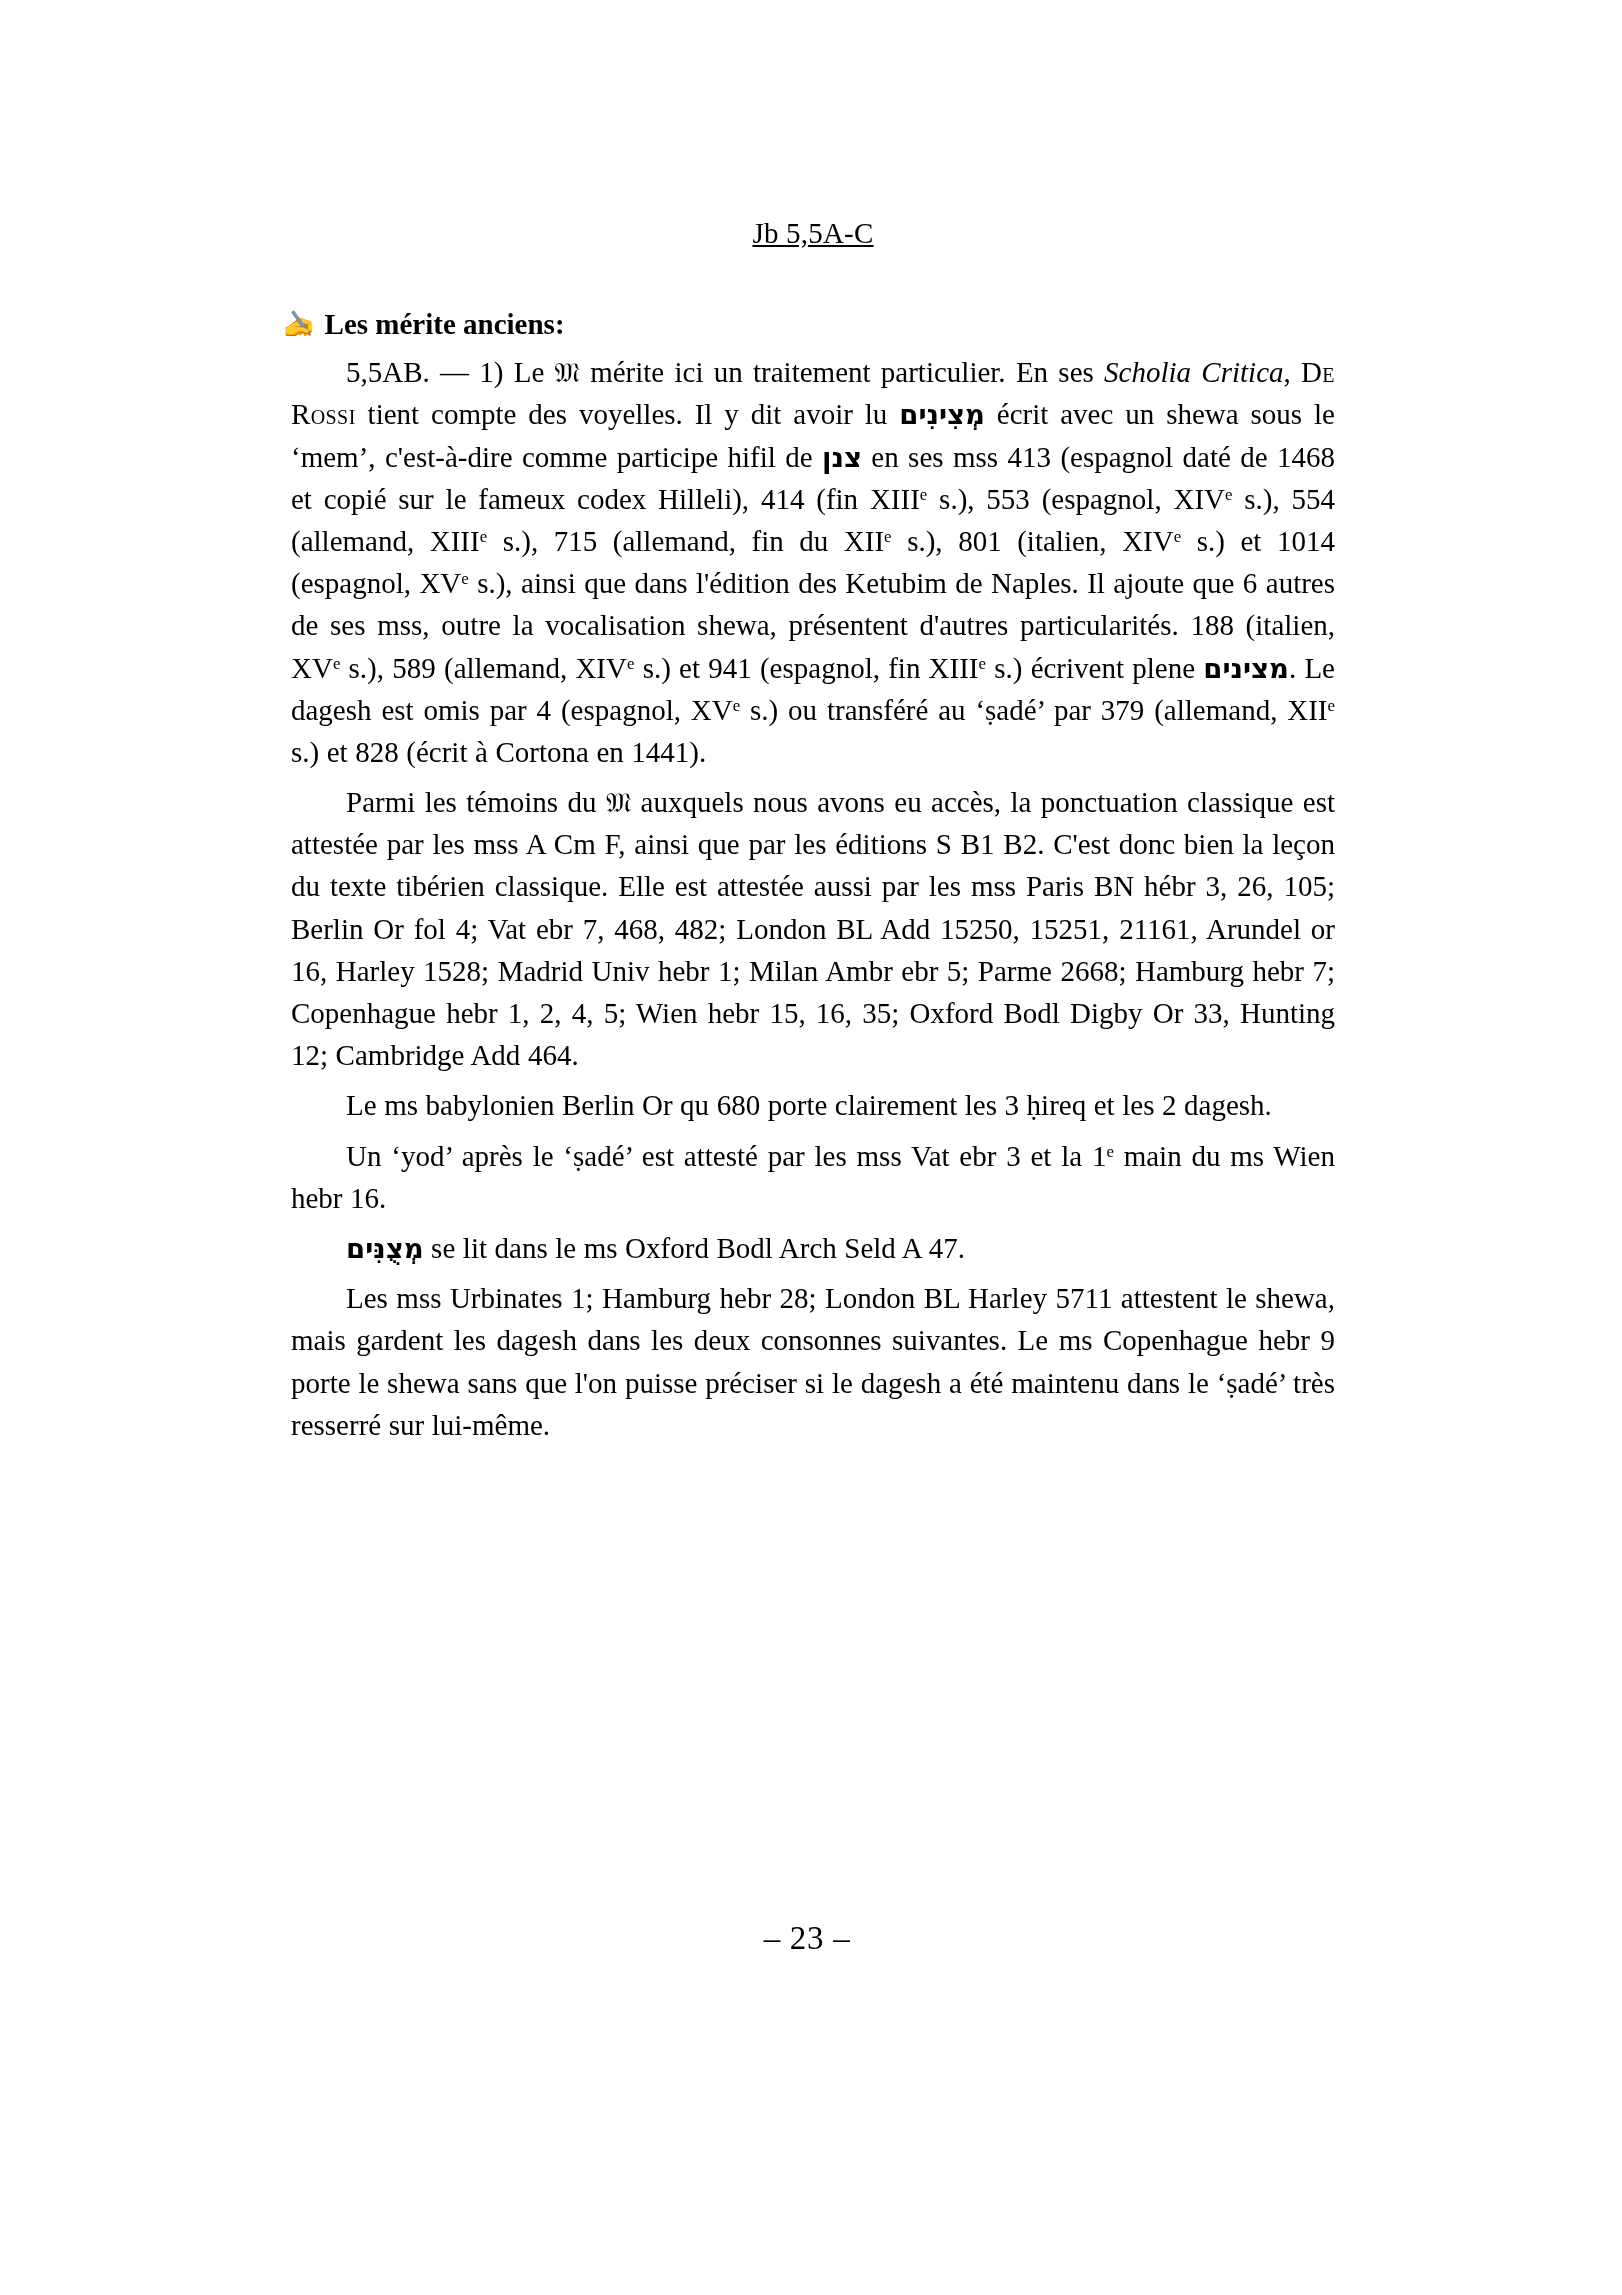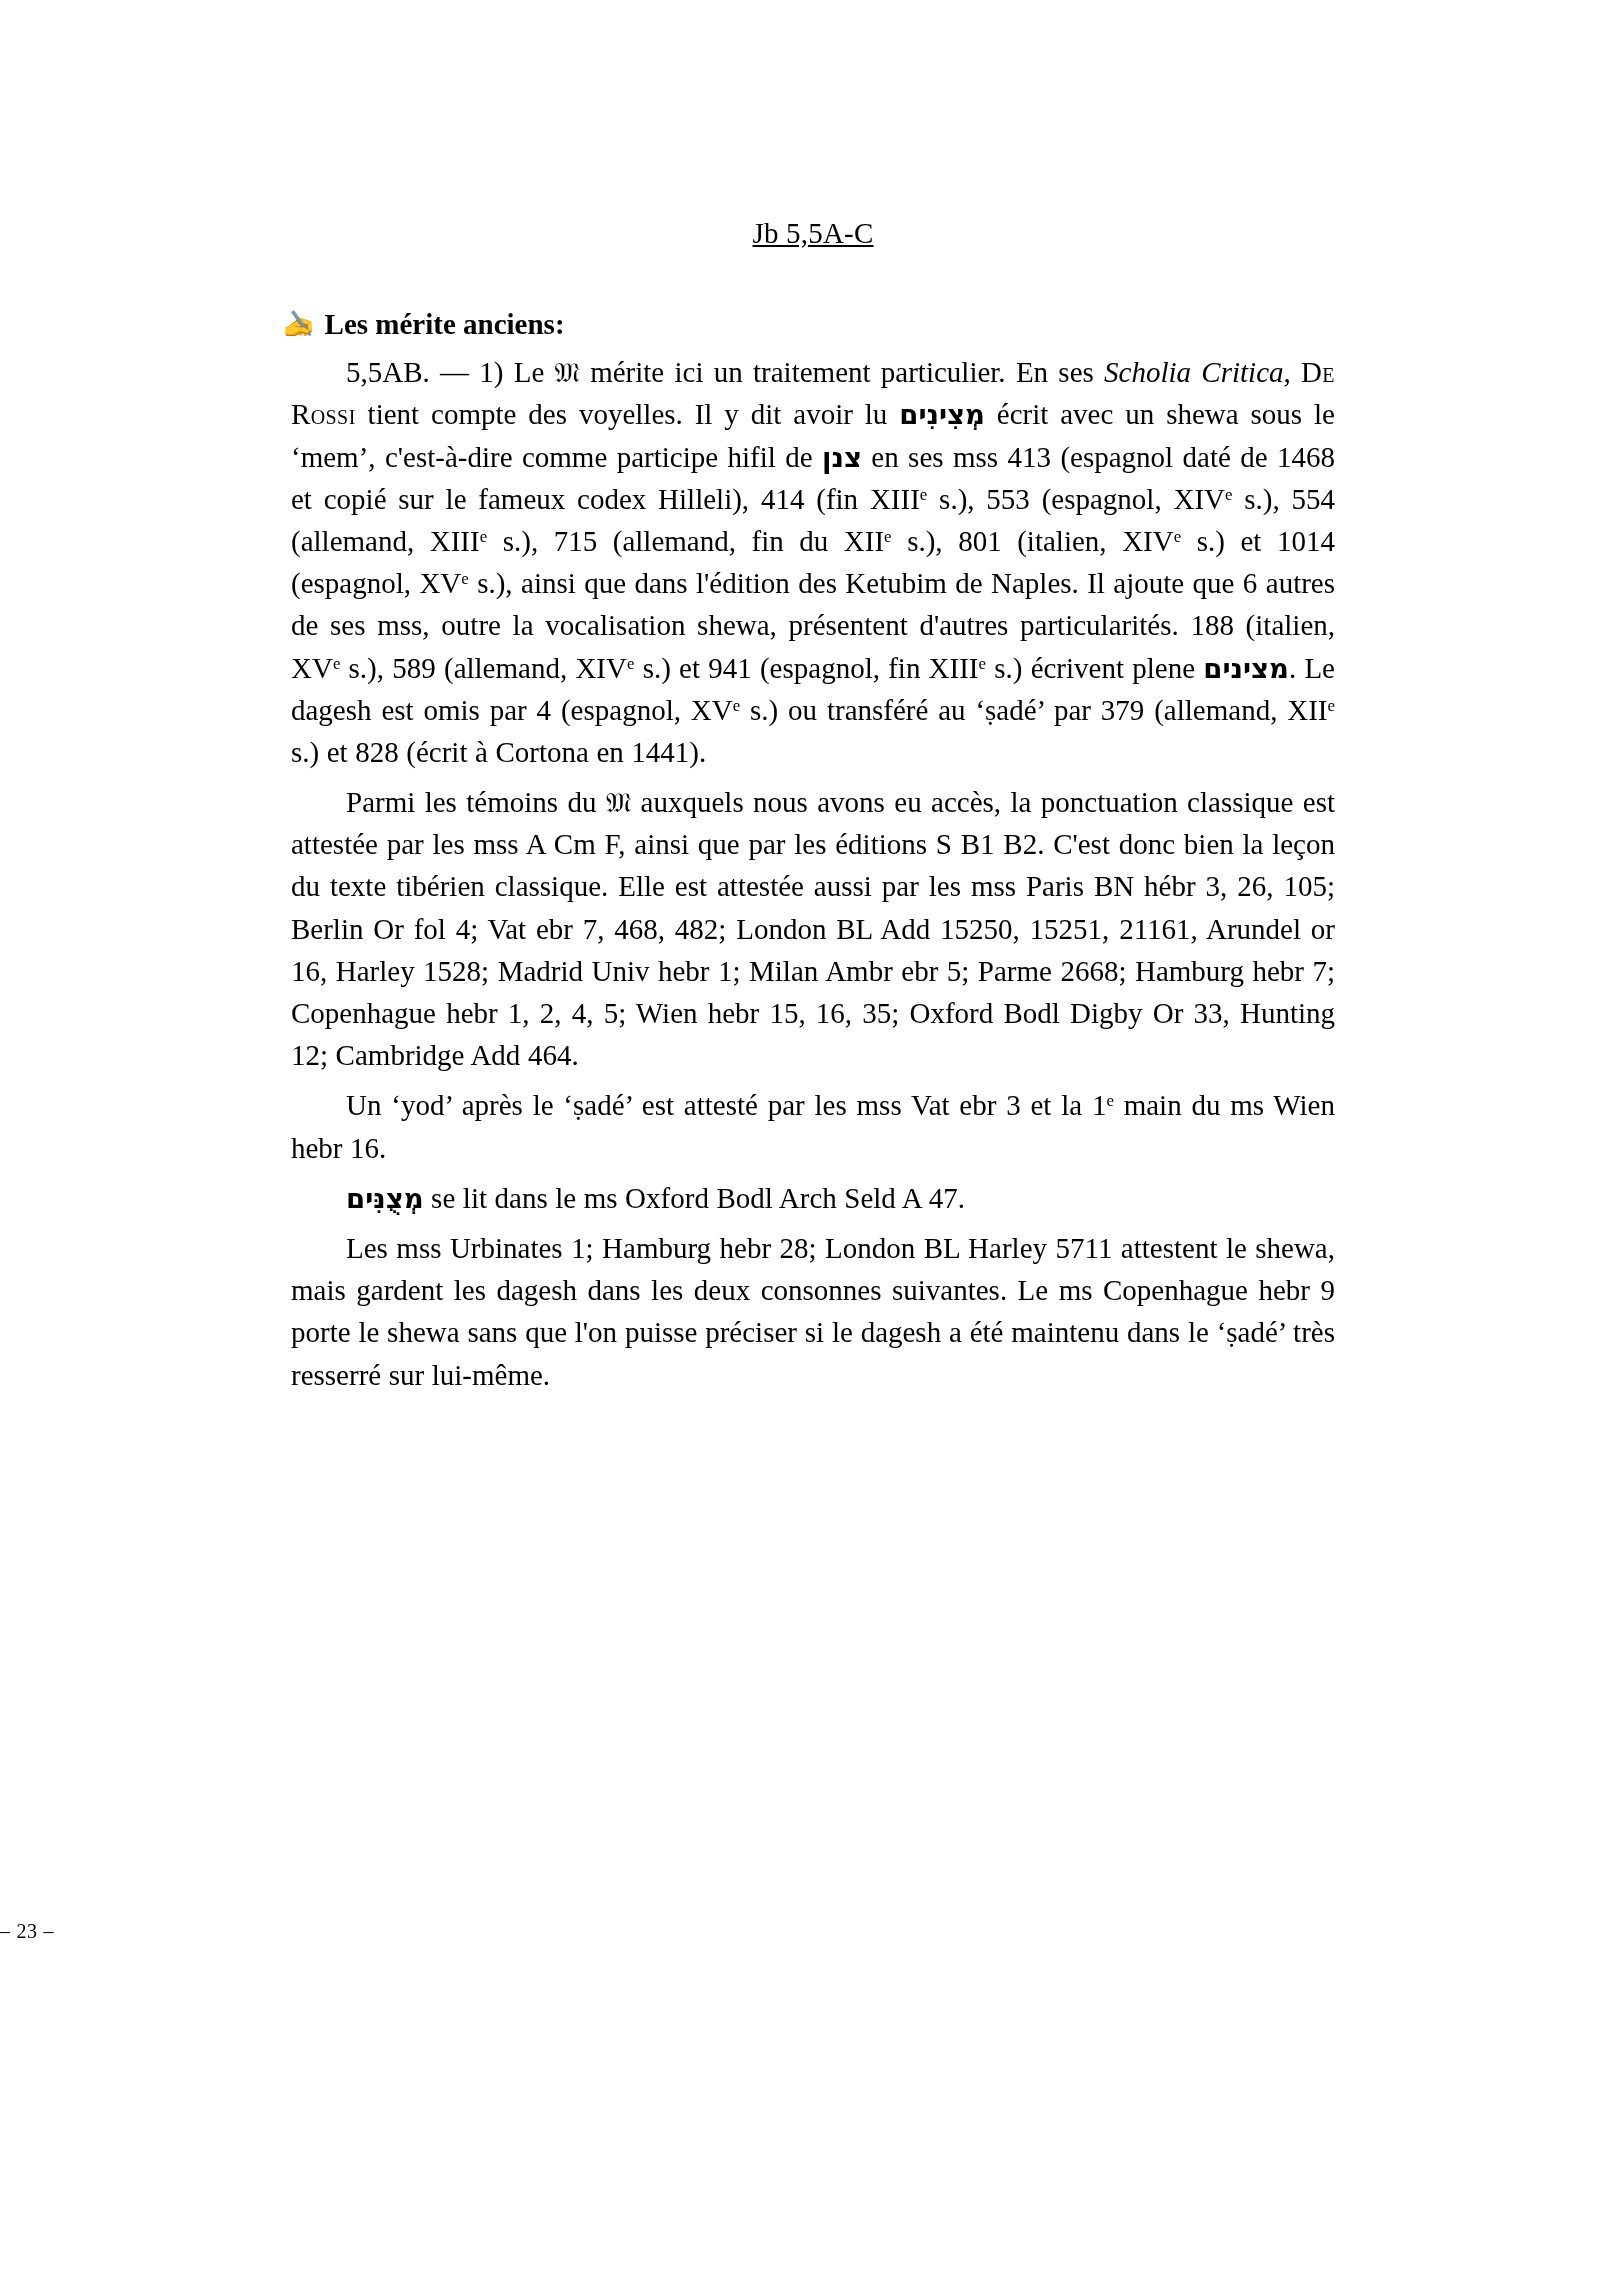--- a/index.html
+++ b/index.html
@@ -97,39 +97,41 @@
     vertical-align: 0.52em;
     line-height: 0;
   }
 
   
   .folio {
     position: absolute;
     left: 0;
     right: 8px;
     top: 1920px;
-    font-size: 20px;
+    text-align: center;
+    font-size: 33px;
     letter-spacing: 0.7px;
   }
 </style>
 </head>
 <body>
 
 <div class="page">
 
   <div class="content">
 
     <div class="running-head">Jb 5,5A-C</div>
 
     <div class="section-heading"><span class="hand-icon">✍</span><span>Les mérite anciens:</span></div>
 
     <p class="para"><span>5,5AB. — 1) Le </span><span class="siglum">𝔐</span><span> mérite ici un traitement particulier. En ses </span><span class="it">Scholia Critica</span><span>, </span><span class="sc">De Rossi</span><span> tient compte des voyelles. Il y dit avoir lu </span><span class="heb">מְצִינִים</span><span> écrit avec un shewa sous le ‘mem’, c'est-à-dire comme participe hifil de </span><span class="heb">צנן</span><span> en ses mss 413 (espagnol daté de 1468 et copié sur le fameux codex Hilleli), 414 (fin XIII</span><sup>e</sup><span> s.), 553 (espagnol, XIV</span><sup>e</sup><span> s.), 554 (allemand, XIII</span><sup>e</sup><span> s.), 715 (allemand, fin du XII</span><sup>e</sup><span> s.), 801 (italien, XIV</span><sup>e</sup><span> s.) et 1014 (espagnol, XV</span><sup>e</sup><span> s.), ainsi que dans l'édition des Ketubim de Naples. Il ajoute que 6 autres de ses mss, outre la vocalisation shewa, présentent d'autres particularités. 188 (italien, XV</span><sup>e</sup><span> s.), 589 (allemand, XIV</span><sup>e</sup><span> s.) et 941 (espagnol, fin XIII</span><sup>e</sup><span> s.) écrivent plene </span><span class="heb">מצינים</span><span>. Le dagesh est omis par 4 (espagnol, XV</span><sup>e</sup><span> s.) ou transféré au ‘ṣadé’ par 379 (allemand, XII</span><sup>e</sup><span> s.) et 828 (écrit à Cortona en 1441).</span></p>
 
     <p class="para"><span>Parmi les témoins du </span><span class="siglum">𝔐</span><span> auxquels nous avons eu accès, la ponctuation classique est attestée par les mss A Cm F, ainsi que par les éditions S B1 B2. C'est donc bien la leçon du texte tibérien classique. Elle est attestée aussi par les mss Paris BN hébr 3, 26, 105; Berlin Or fol 4; Vat ebr 7, 468, 482; London BL Add 15250, 15251, 21161, Arundel or 16, Harley 1528; Madrid Univ hebr 1; Milan Ambr ebr 5; Parme 2668; Hamburg hebr 7; Copenhague hebr 1, 2, 4, 5; Wien hebr 15, 16, 35; Oxford Bodl Digby Or 33, Hunting 12; Cambridge Add 464.</span></p>
 
+    <p class="para">Le ms babylonien Berlin Or qu 680 porte clairement les 3 ḥireq et les 2 dagesh.</p>
 
     <p class="para"><span>Un ‘yod’ après le ‘ṣadé’ est attesté par les mss Vat ebr 3 et la 1</span><sup>e</sup><span> main du ms Wien hebr 16.</span></p>
 
     <p class="para"><span class="heb">מְצֻנִּים</span><span> se lit dans le ms Oxford Bodl Arch Seld A 47.</span></p>
 
     <p class="para">Les mss Urbinates 1; Hamburg hebr 28; London BL Harley 5711 attestent le shewa, mais gardent les dagesh dans les deux consonnes suivantes. Le ms Copenhague hebr 9 porte le shewa sans que l'on puisse préciser si le dagesh a été maintenu dans le ‘ṣadé’ très resserré sur lui-même.</p>
 
 
 
   </div>

